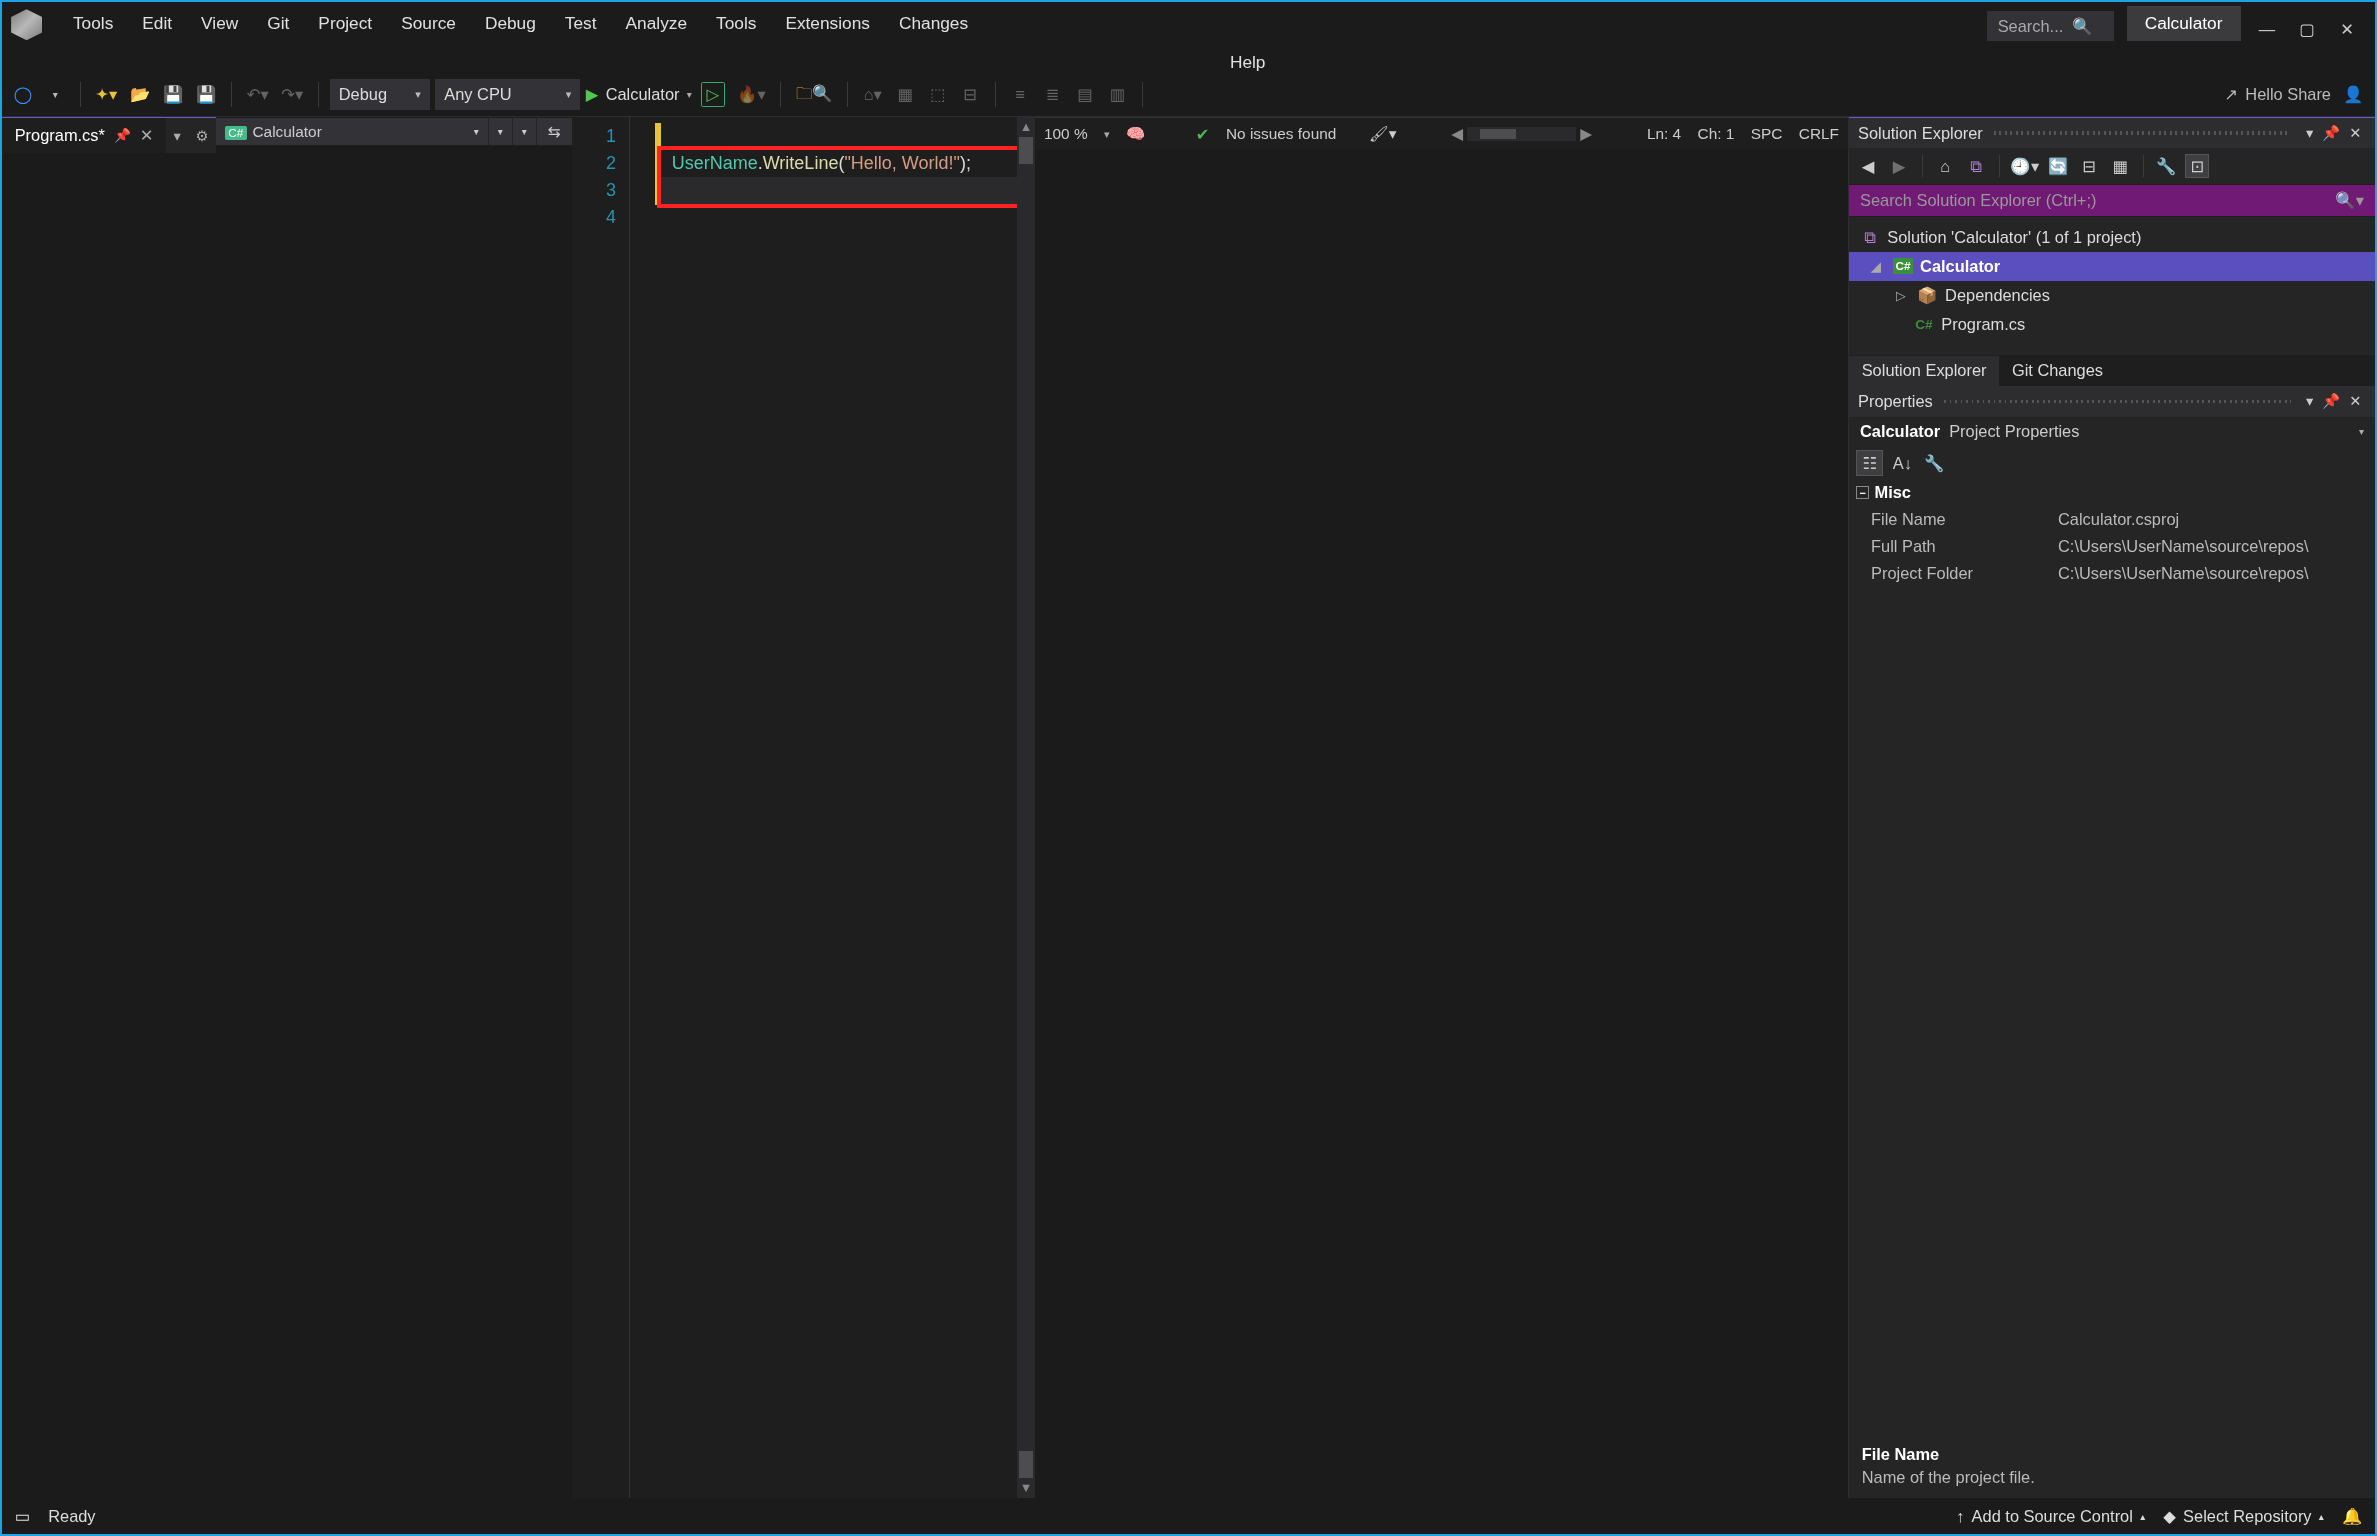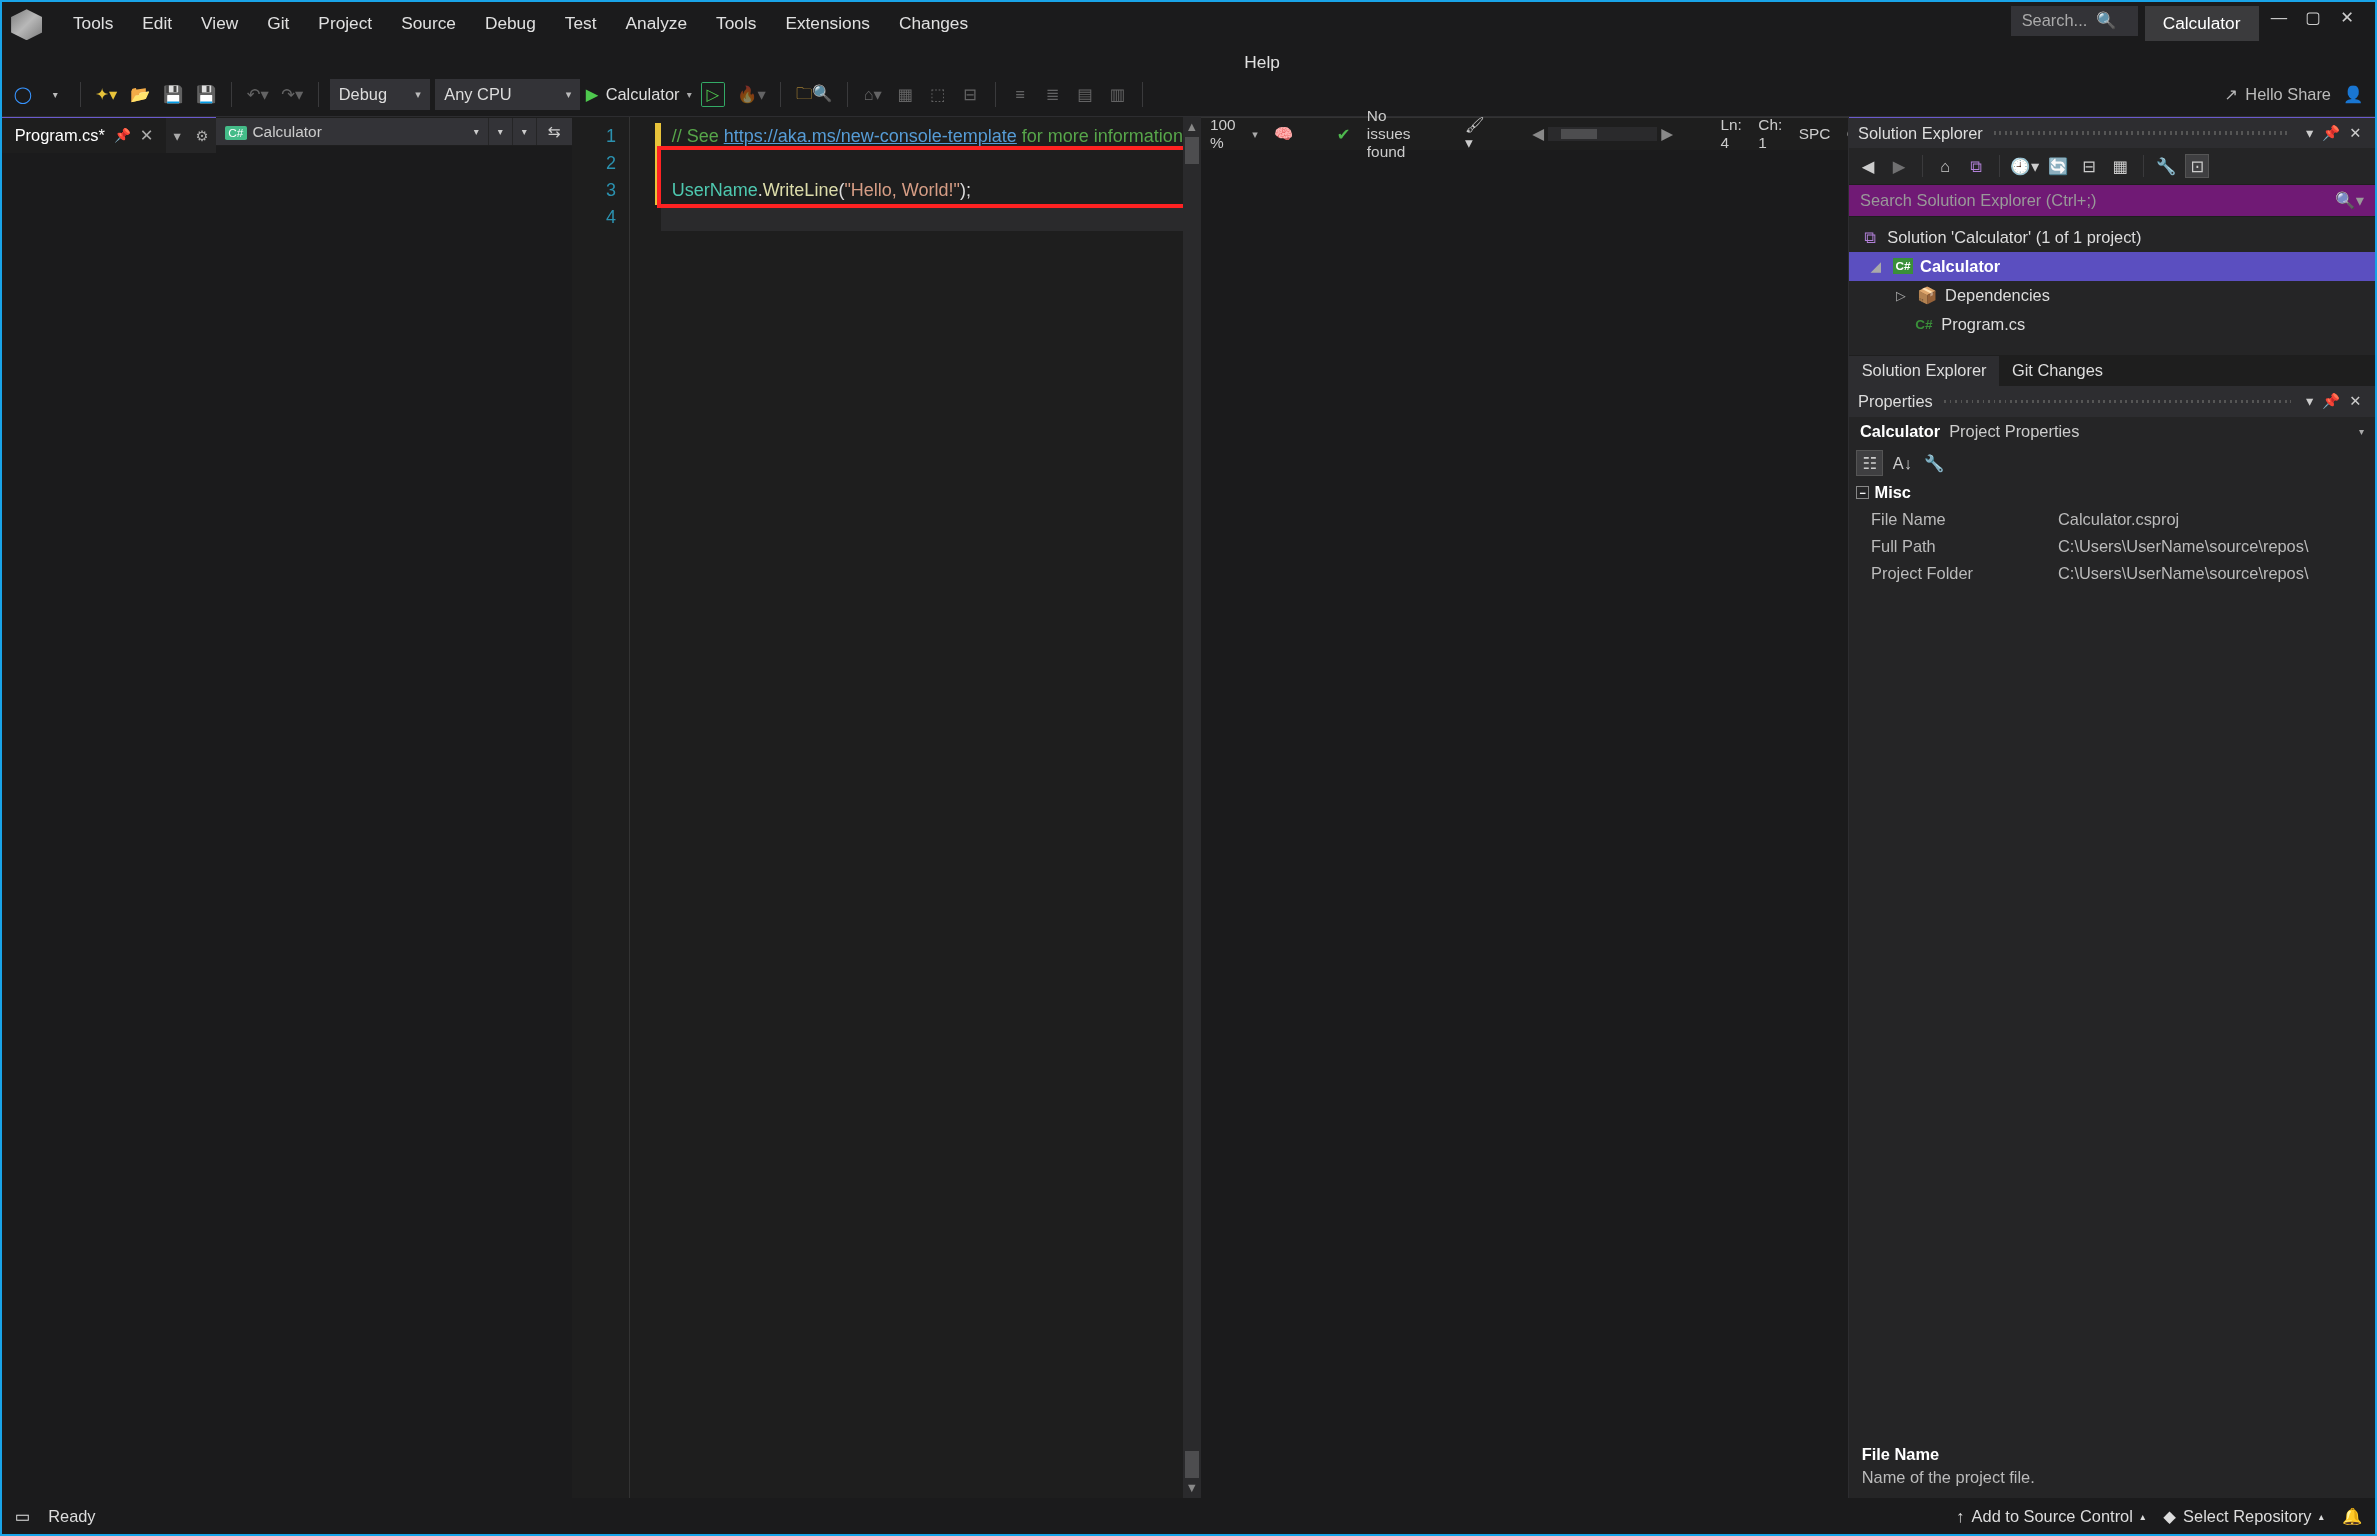--- a/index.html
+++ b/index.html
@@ -4,21 +4,21 @@
 <style>
   *{margin:0;padding:0;box-sizing:border-box;font-family:"Segoe UI",Arial,sans-serif;user-select:none}
   html,body{width:100%;height:100%;background:#1e1e1e;color:#ccc;overflow:hidden}
   .root{display:flex;flex-direction:column;height:100vh;border:2.7px solid #19a4e8;background:#1b1b1c}
 
   
   .titlebar{background:#1b1b1c;display:flex;align-items:flex-start;padding:3.6px 5.5px 0 5.5px;font-size:16.4px;color:#ddd;height:71px}
   .logo{width:31px;height:31px;margin:3.6px 16.4px 0 3.6px;background:linear-gradient(135deg,#7b7b7b 0%,#b8b8b8 50%,#7b7b7b 100%);clip-path:polygon(50% 0,100% 25%,100% 75%,50% 100%,0 75%,0 25%)}
   .menus{display:flex;flex-wrap:wrap;align-items:center;flex:1;gap:0;row-gap:3.6px}
   .menu-item{padding:7.3px 14.5px;cursor:default;font-size:17.3px;color:#e0e0e0}
-  .title-right{display:flex;align-items:flex-start;gap:7px;margin-left:auto;padding-right:9px}
+  .title-right{display:flex;align-items:flex-end;gap:13px;margin-left:auto;padding-right:9px}
   .searchbox{display:flex;align-items:center;background:#333337;padding:5.5px 11px;gap:9px;color:#aaa;font-size:16.4px;width:127px}
   .appname{background:#3b3b3d;color:#fff;padding:7.3px 18px;font-size:17.3px}
   .winbtn{width:27px;height:23px;display:flex;align-items:center;justify-content:center;color:#ccc;font-size:16.4px}
 
   
   .toolbar{display:flex;align-items:center;background:#1b1b1c;height:44px;padding:0 7.3px;border-bottom:0.9px solid #2d2d30;font-size:16.4px;gap:5.5px}
   .tb-btn{display:flex;align-items:center;justify-content:center;height:31px;min-width:27px;padding:0 3.6px;color:#bbb}
   .tb-sep{width:0.9px;height:25.4px;background:#3a3a3c;margin:0 5.5px}
   .tb-combo{display:flex;align-items:center;justify-content:space-between;background:#333337;color:#ddd;padding:3.6px 9px;height:31px;font-size:16.4px}
   .tb-combo .chev{margin-left:12.7px;font-size:11px;color:#bbb}
@@ -238,21 +238,20 @@
           <div>4</div>
         </div>
         <div class="collapse">
           <div></div>
             <div></div>
             <div></div>
             <div></div>
         </div>
         <div class="code">
           <div class="changebar" style="height:82px"></div>
-          <div class="line" style="padding-left:11px"><span class="c-comment">// See </span><span class="c-link">https://aka.ms/new-console-template</span><span class="c-comment"> for more information</span></div>
           <div class="line"></div>
           <div class="line" style="padding-left:11px"><span class="c-type">UserName</span><span class="c-punc">.</span><span class="c-method">WriteLine</span><span class="c-punc">(</span><span class="c-str">"Hello, World!"</span><span class="c-punc">);</span></div>
           <div class="line" style="background:#2a2a2c;padding-left:11px"></div>
           <div class="highlight-box" style="left:1.8px;top:29px;width:536px;height:62px"></div>
         </div>
         <div class="vscroll">
           <div class="arrow">▲</div>
           <div class="track">
               <div class="thumb" style="top:0;height:27px"></div>
               <div class="thumb" style="bottom:0;height:27px;top:auto"></div>

